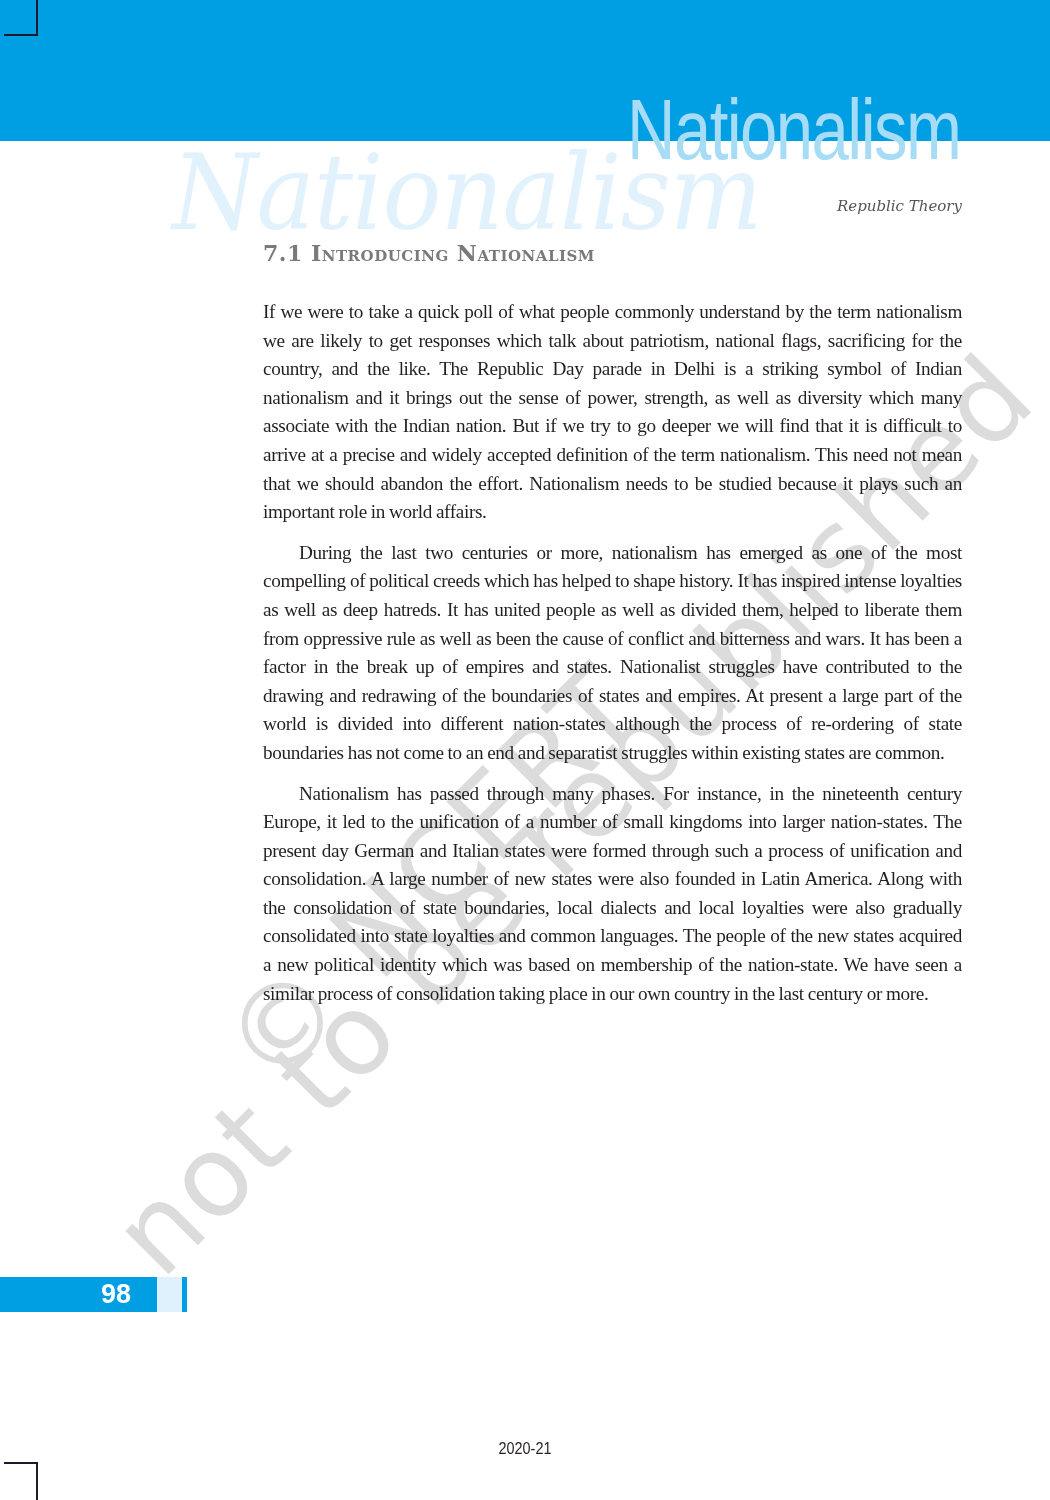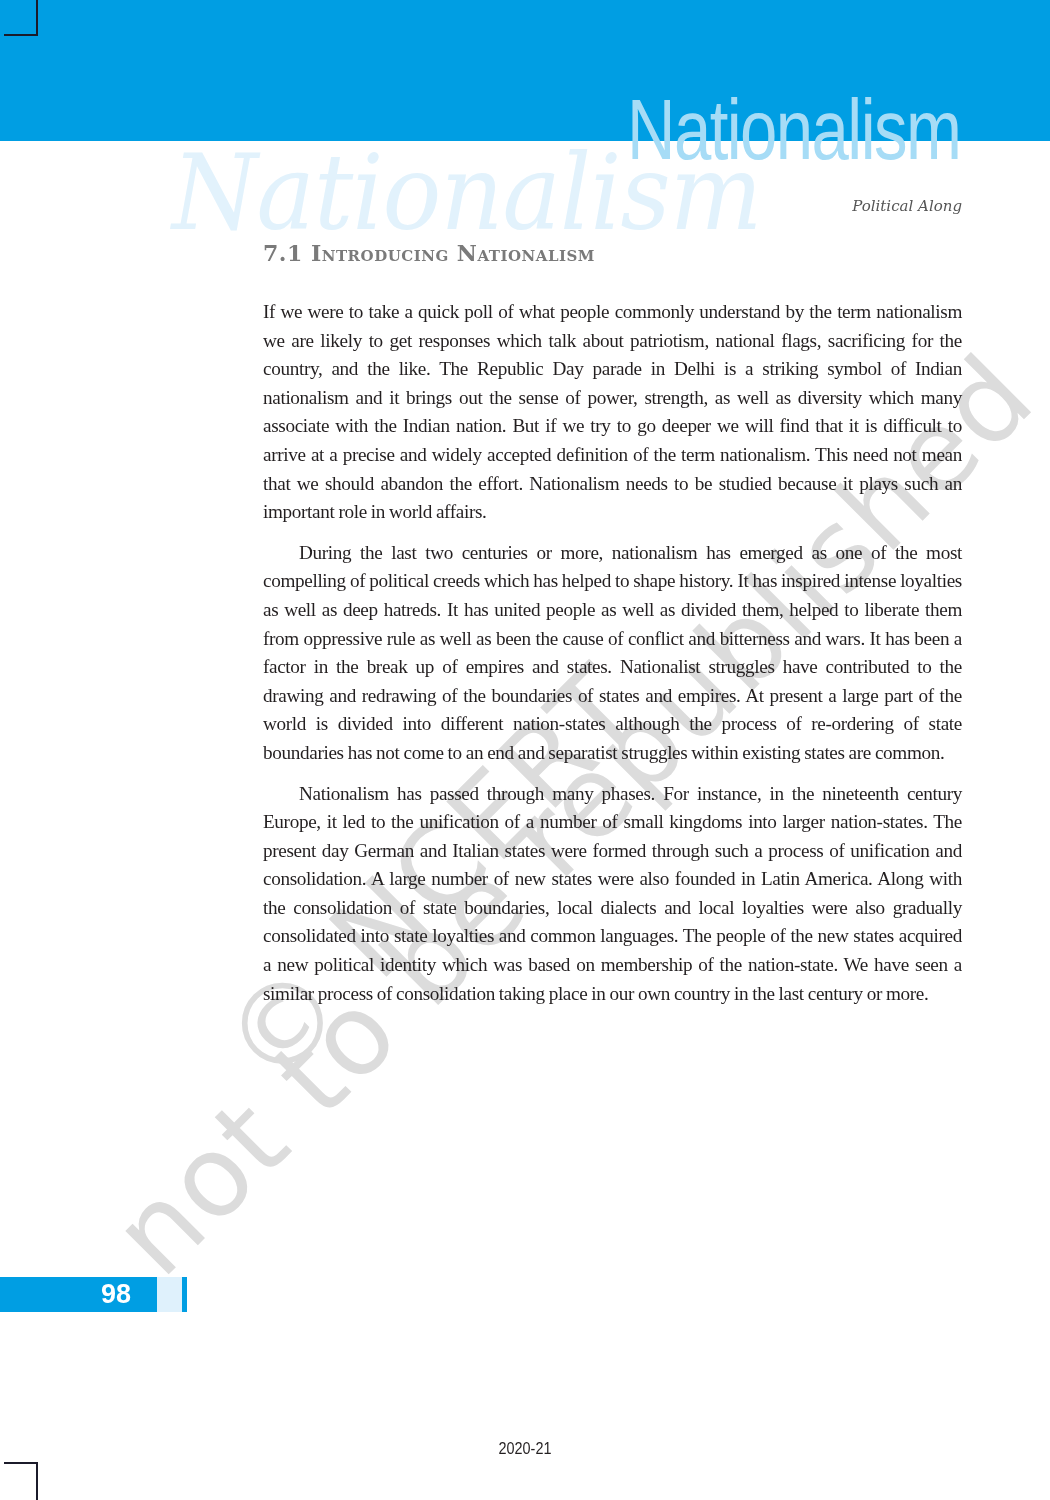--- a/index.html
+++ b/index.html
@@ -187,21 +187,21 @@
   }
 </style>
 </head>
 <body>
 
 <div class="header-band"></div>
 <div class="crop-mark-top"></div>
 
 <div class="script-watermark">Nationalism</div>
 <div class="chapter-title">Nationalism</div>
-<div class="book-subtitle">Political Along</div>
+<div class="book-subtitle">Republic Theory</div>
 
 <div class="section-heading">7.1 Introducing Nationalism</div>
 
 <div class="copyright-watermark">
   <div class="wm-line wm-line-1">© NCERT</div>
   <div class="wm-line wm-line-2">not to be republished</div>
 </div>
 
 <div class="body-text">
   <p>If we were to take a quick poll of what people commonly understand by the term nationalism we are likely to get responses which talk about patriotism, national flags, sacrificing for the country, and the like. The Republic Day parade in Delhi is a striking symbol of Indian nationalism and it brings out the sense of power, strength, as well as diversity which many associate with the Indian nation. But if we try to go deeper we will find that it is difficult to arrive at a precise and widely accepted definition of the term nationalism. This need not mean that we should abandon the effort.  Nationalism needs to be studied because it plays such an important role in world affairs.</p>

